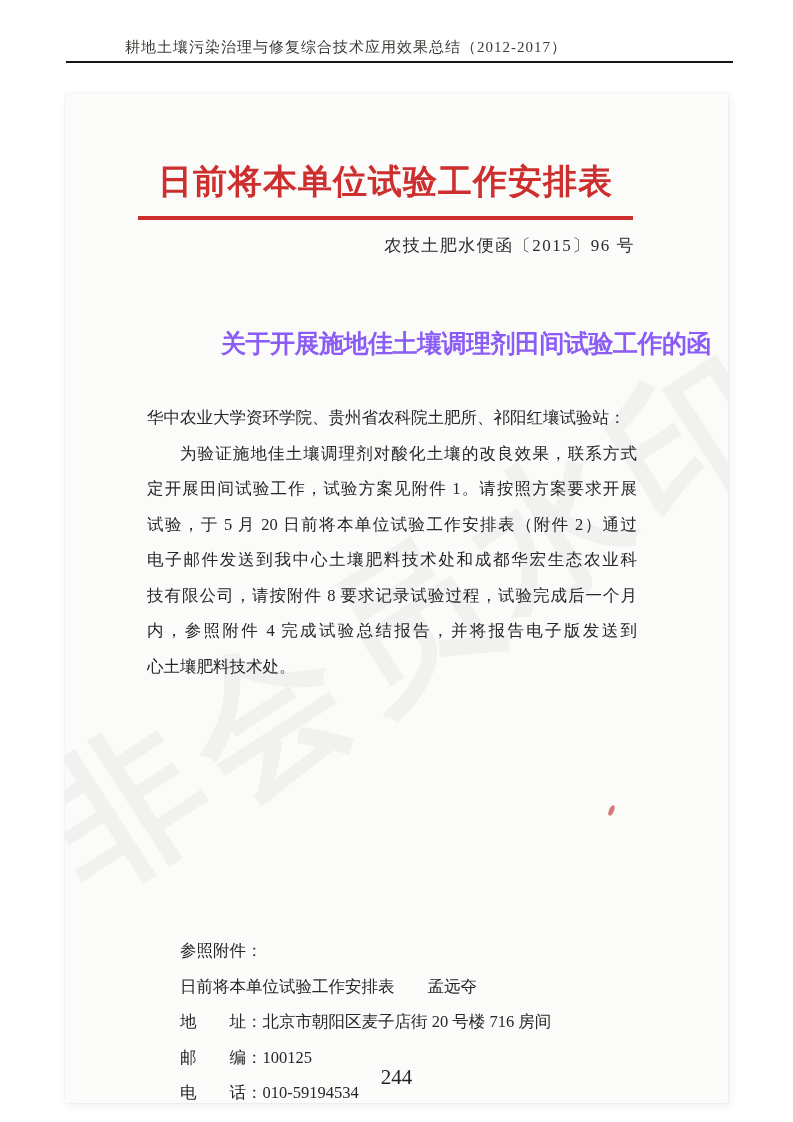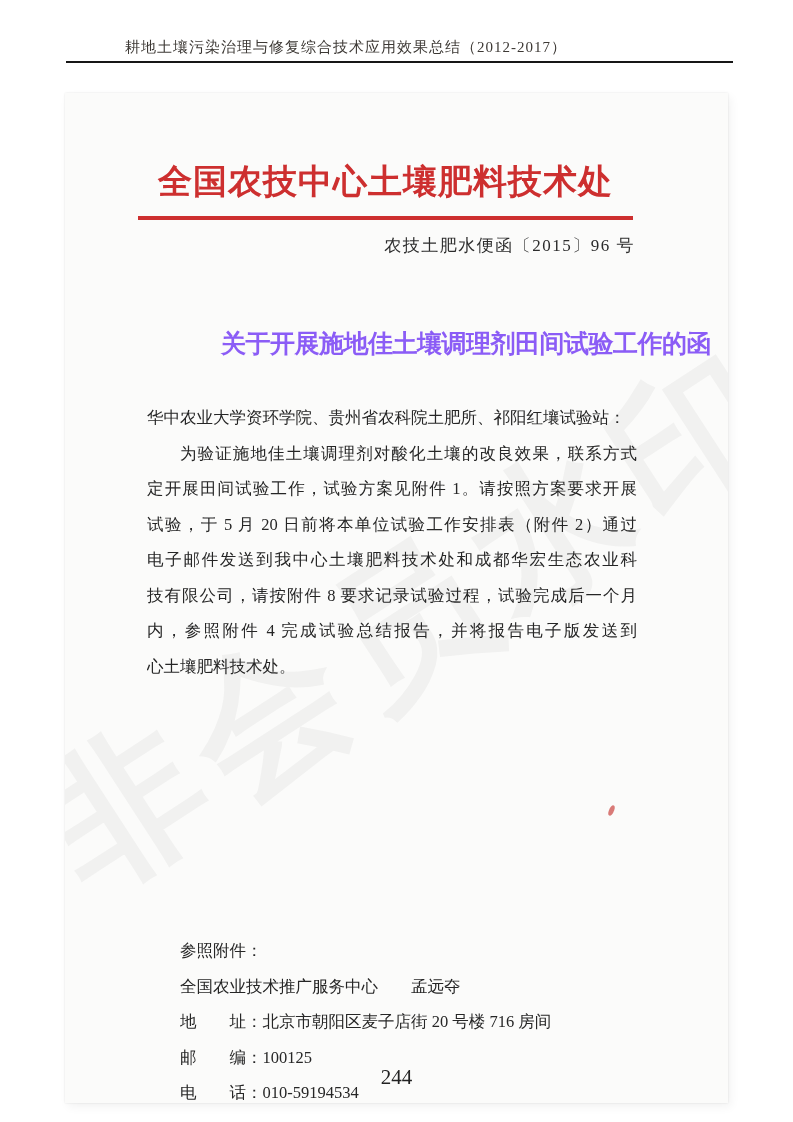--- a/index.html
+++ b/index.html
@@ -101,42 +101,42 @@
 </style>
 </head>
 <body>
 
 <div class="running-title">耕地土壤污染治理与修复综合技术应用效果总结（2012-2017）</div>
 <div class="running-rule"></div>
 
 <div class="sheet">
   <div class="watermark">非会员水印</div>
 
-  <div class="org-title">全国农技中心土壤肥料技术处</div>
+  <div class="org-title">日前将本单位试验工作安排表</div>
   <div class="red-rule"></div>
   <div class="doc-number">农技土肥水便函〔2015〕96 号</div>
 
   <div class="letter-title">关于开展施地佳土壤调理剂田间试验工作的函</div>
 
   <div class="letter-body">
     <div class="bline">华中农业大学资环学院、贵州省农科院土肥所、祁阳红壤试验站：</div>
     <div>
         <div class="bline indent justify">为验证施地佳土壤调理剂对酸化土壤的改良效果，联系方式</div>
         <div class="bline justify">定开展田间试验工作，试验方案见附件 1。请按照方案要求开展</div>
         <div class="bline justify">试验，于 5 月 20 日前将本单位试验工作安排表（附件 2）通过</div>
         <div class="bline justify">电子邮件发送到我中心土壤肥料技术处和成都华宏生态农业科</div>
         <div class="bline justify">技有限公司，请按附件 8 要求记录试验过程，试验完成后一个月</div>
         <div class="bline justify">内，参照附件 4 完成试验总结报告，并将报告电子版发送到</div>
         <div class="bline">心土壤肥料技术处。</div>
       </div>
   </div>
 
   <div class="contact-block">
       <div class="cline">参照附件：</div>
-      <div class="cline">全国农业技术推广服务中心　　孟远夺</div>
+      <div class="cline">日前将本单位试验工作安排表　　孟远夺</div>
       <div class="cline">地　　址：北京市朝阳区麦子店街 20 号楼 716 房间</div>
       <div class="cline">邮　　编：100125</div>
       <div class="cline">电　　话：010-59194534</div>
     </div>
 
   <div class="scan-speck"></div>
 
   <div class="page-number">244</div>
 </div>
 

